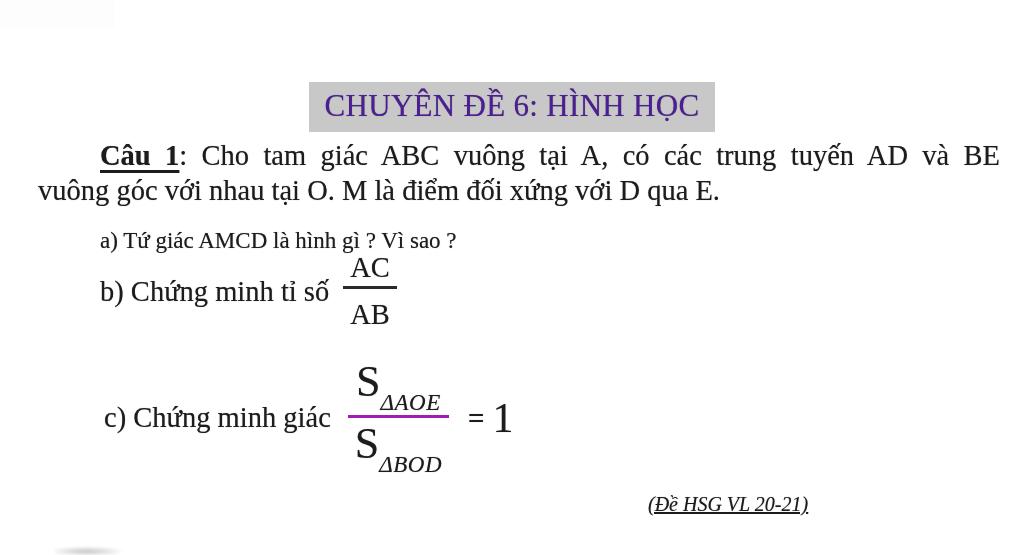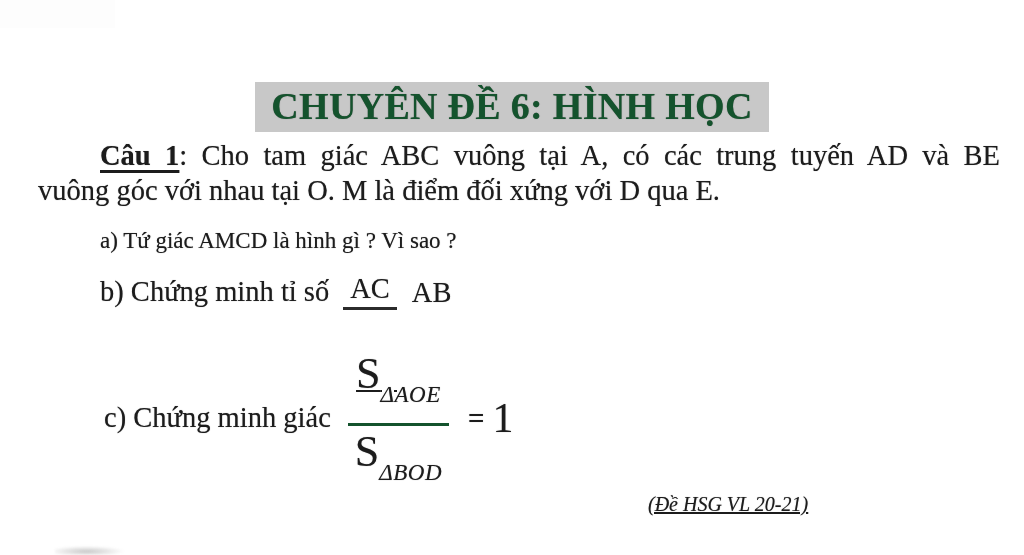--- a/index.html
+++ b/index.html
@@ -31,24 +31,24 @@
 
   
   .title-row {
     position: absolute; top: 82px; left: 0;
     width: 100%; text-align: center;
   }
   .title-box {
     display: inline-block;
     background: #c8c8c8;
     padding: 7px 16px 9px 16px;
-    font-weight: bold;
-    font-size: 38px;
+    font-weight: normal;
+    font-size: 31px;
     line-height: 34px;
-    color: #14532d;
+    color: #4c1d95;
     letter-spacing: 0.3px;
   }
 
   
   .intro {
     position: absolute; top: 138px; left: 38px;
     width: 962px;
     font-size: 28.5px;
     line-height: 35px;
   }
@@ -74,39 +74,39 @@
 
   
   .part-b {
     position: absolute; top: 258px; left: 100px;
     height: 68px;
     display: flex; align-items: center; gap: 14px;
     font-size: 28.5px;
     justify-content: space-between;
   }
   .frac-sm {
-    display: inline-flex; flex-direction: row; align-items: center;
+    display: inline-flex; flex-direction: column; align-items: center;
     line-height: 1.08;
     gap: 8px;
   }
   .frac-sm .num { padding: 0 7px 2px 7px; border-bottom: 3px solid #2b2b2b; }
   .frac-sm .den { padding: 3px 7px 0 7px; }
 
   
   .part-c {
     position: absolute; top: 360px; left: 104px;
     height: 116px;
     display: flex; align-items: center; gap: 16px;
     font-size: 28.5px;
   }
   .frac-lg {
     display: inline-flex; flex-direction: column; align-items: center;
     line-height: 1;
   }
-  .frac-lg .num { padding: 0 8px 17px 8px; border-bottom: 3px solid #14532d; text-decoration: underline; }
+  .frac-lg .num { padding: 0 8px 1px 8px; border-bottom: 3px solid #a21caf; }
   .frac-lg .den { padding: 4px 8px 0 8px; }
   .s-base { font-size: 44px; line-height: 44px; }
   .s-sub  { font-size: 23px; font-style: italic; vertical-align: -14px; letter-spacing: 0.5px; }
   .eq-group { display: inline-flex; align-items: center; gap: 8px; margin-left: 2px; }
   .eq-sign { font-size: 29px; font-weight: bold; }
   .eq-result { font-size: 42px; line-height: 42px; }
 
   
   .attribution {
     position: absolute; top: 493px; left: 648px;

